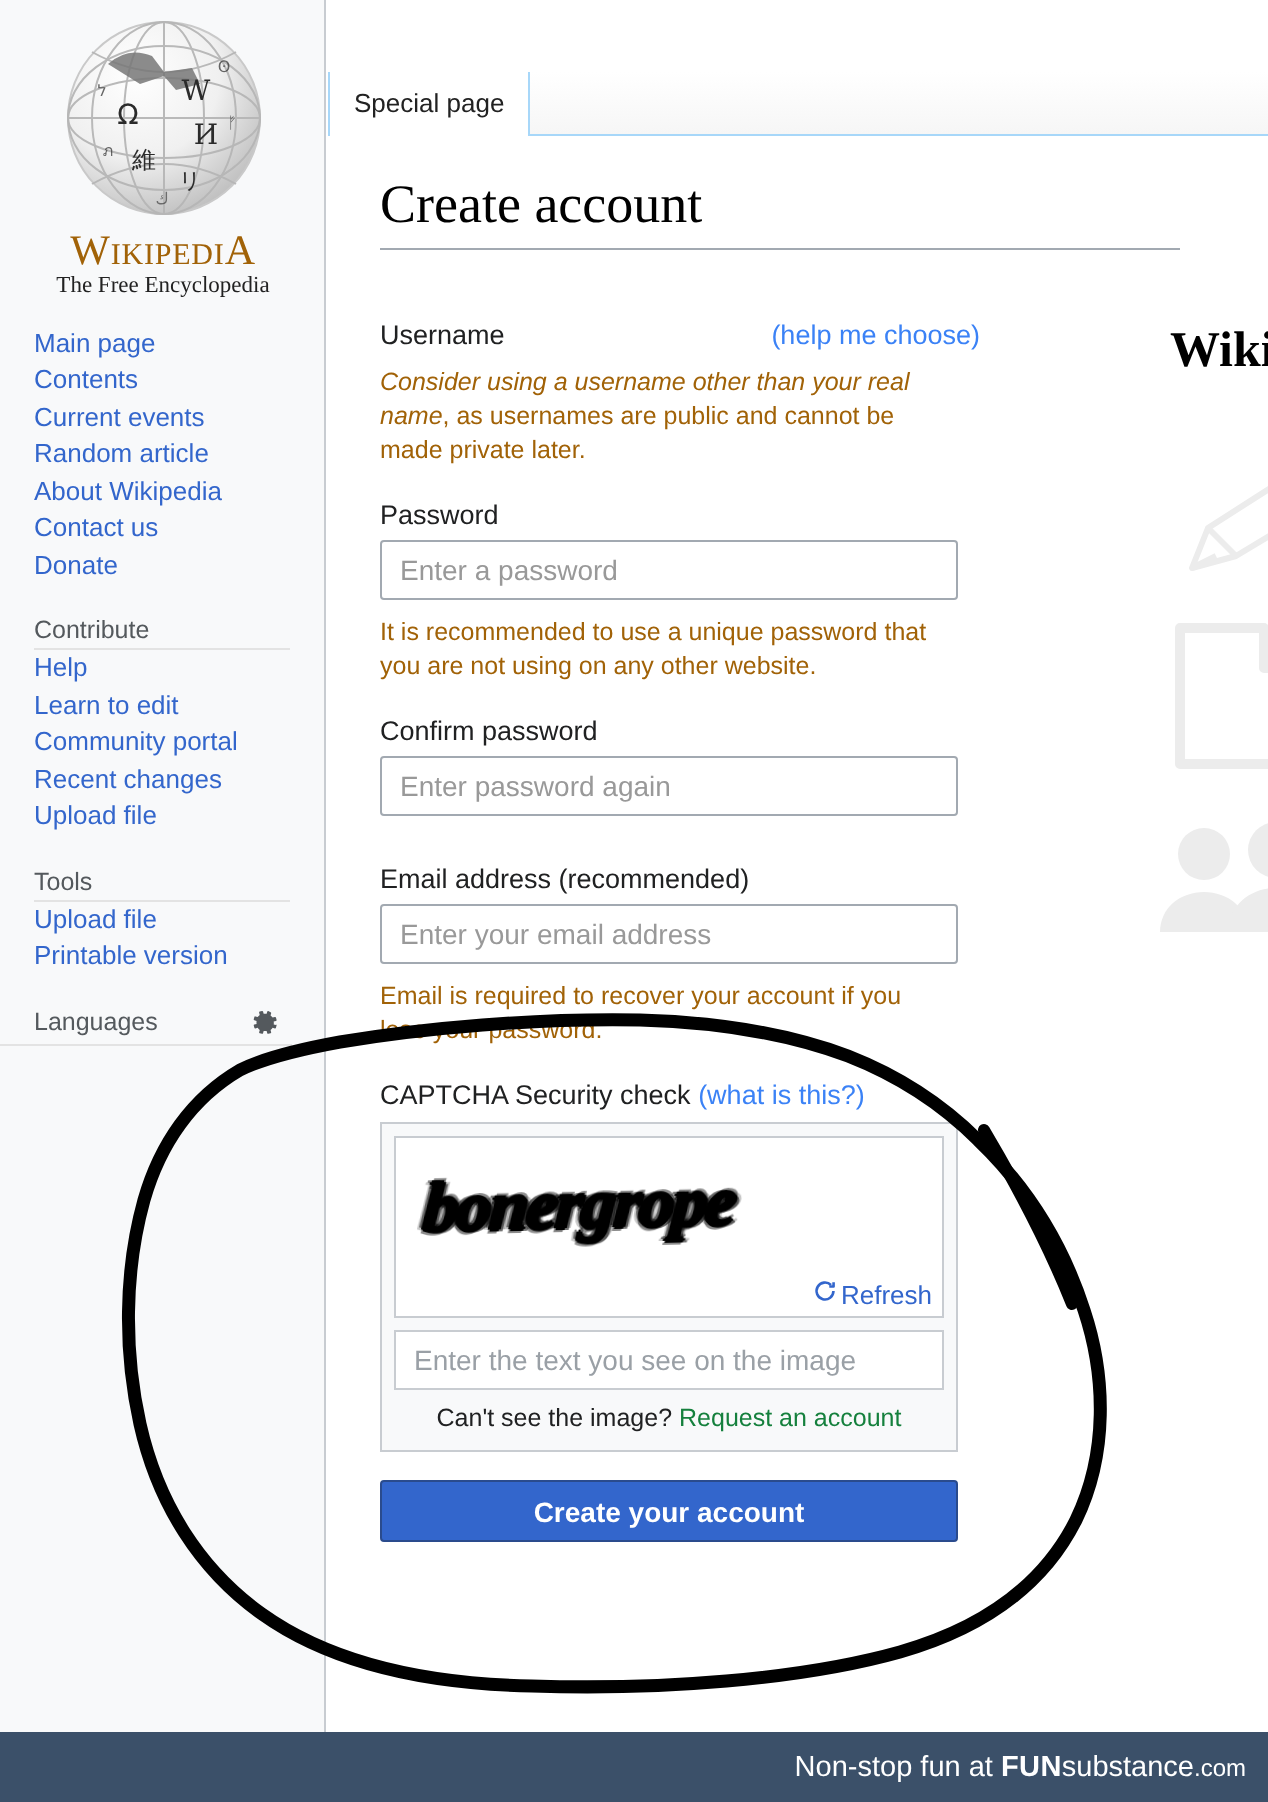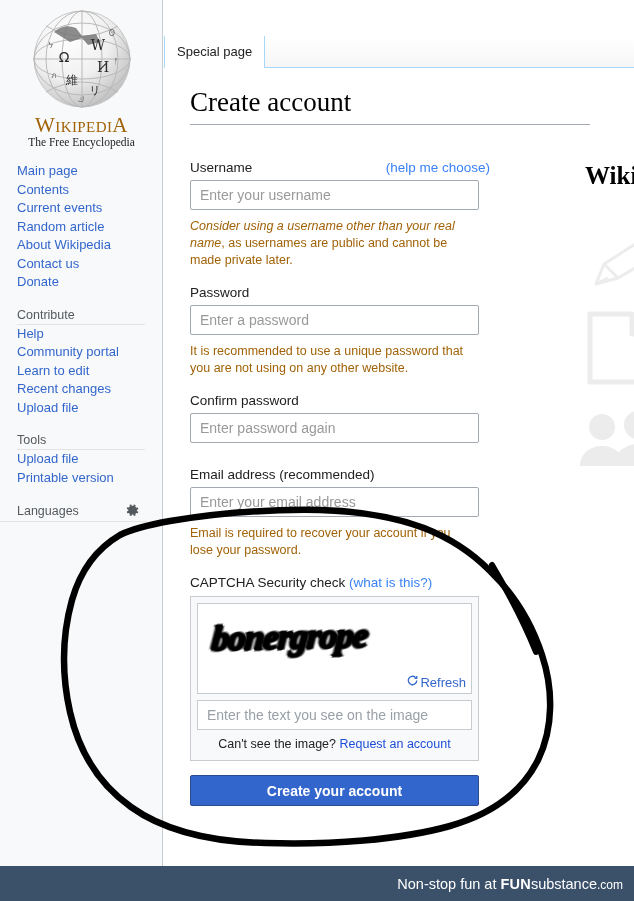--- a/index.html
+++ b/index.html
@@ -259,21 +259,21 @@
     font-size: 14px;
     outline: none;
   }
   #captcha-input::placeholder { color: #9aa0a6; }
   #captcha-foot {
     text-align: center;
     font-size: 12.5px;
     color: #202122;
     padding: 7px 0 3px 0;
   }
-  #captcha-foot a { color: #1d4ed8; text-decoration: none; cursor: pointer; }
+  #captcha-foot a { color: #15803d; text-decoration: none; cursor: pointer; }
 
   #submit-btn {
     display: block;
     width: 289px;
     height: 31px;
     margin-top: 14px;
     background: #3366cc;
     border: 1px solid #2a4b8d;
     border-radius: 2px;
     color: #ffffff;
@@ -387,22 +387,22 @@
       <a class="nav-link">Main page</a>
       <a class="nav-link">Contents</a>
       <a class="nav-link">Current events</a>
       <a class="nav-link">Random article</a>
       <a class="nav-link">About Wikipedia</a>
       <a class="nav-link">Contact us</a>
       <a class="nav-link">Donate</a>
 
       <div class="nav-heading">Contribute</div>
       <a class="nav-link">Help</a>
+      <a class="nav-link">Learn to edit</a>
       <a class="nav-link">Community portal</a>
-      <a class="nav-link">Learn to edit</a>
       <a class="nav-link">Recent changes</a>
       <a class="nav-link">Upload file</a>
 
       <div class="nav-heading">Tools</div>
       <a class="nav-link">Upload file</a>
       <a class="nav-link">Printable version</a>
     </div>
 
     <div id="languages-row">
       <div class="nav-heading">Languages</div>
@@ -424,21 +424,20 @@
     </div>
 
     <h1 id="page-title">Create account</h1>
 
     <div id="form">
 
       <div class="field-label-row">
         <label>Username</label>
         <a class="help-link">(help me choose)</a>
       </div>
-      <input class="txtinput" type="text" placeholder="Enter your username" style="">
       <div class="hint">
         <i>Consider using a username other than your real name</i><span>, as usernames are public and cannot be made private later.</span>
       </div>
 
       <div class="field-label-row">
         <label>Password</label>
       </div>
       <input class="txtinput" type="text" placeholder="Enter a password" style="">
       <div class="hint">It is recommended to use a unique password that you are not using on any other website.</div>
 

